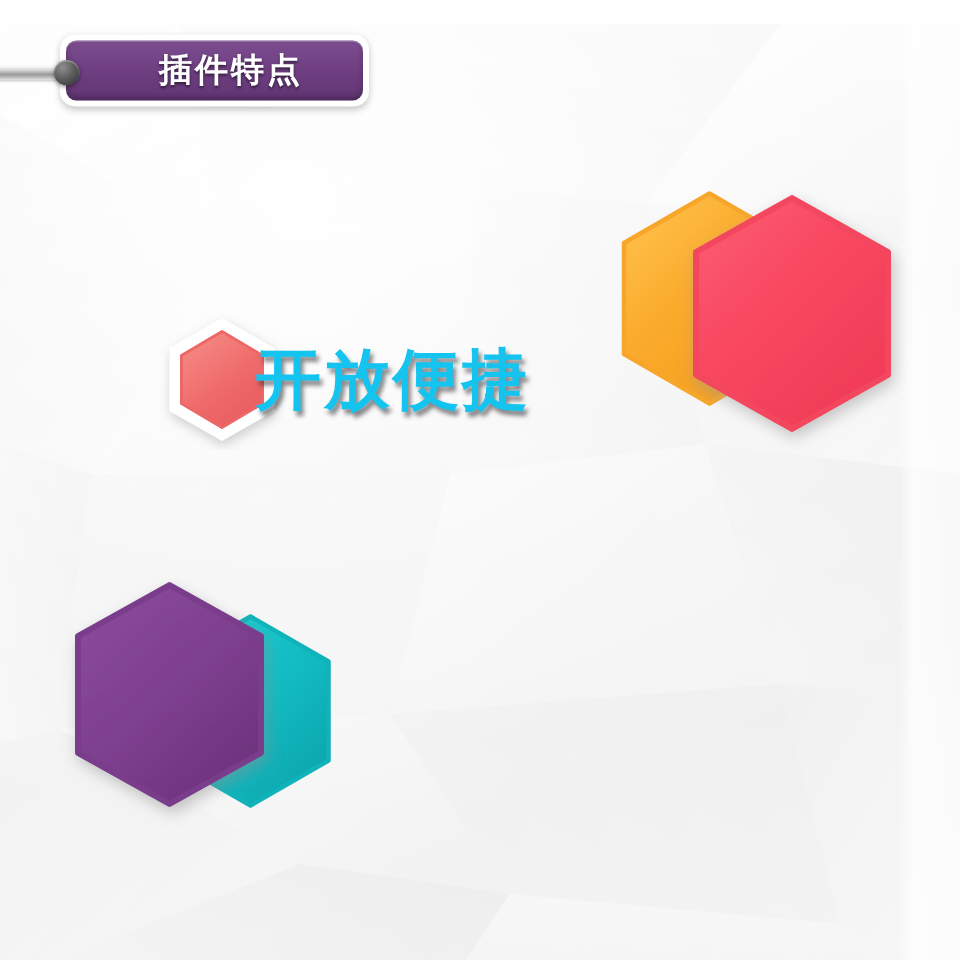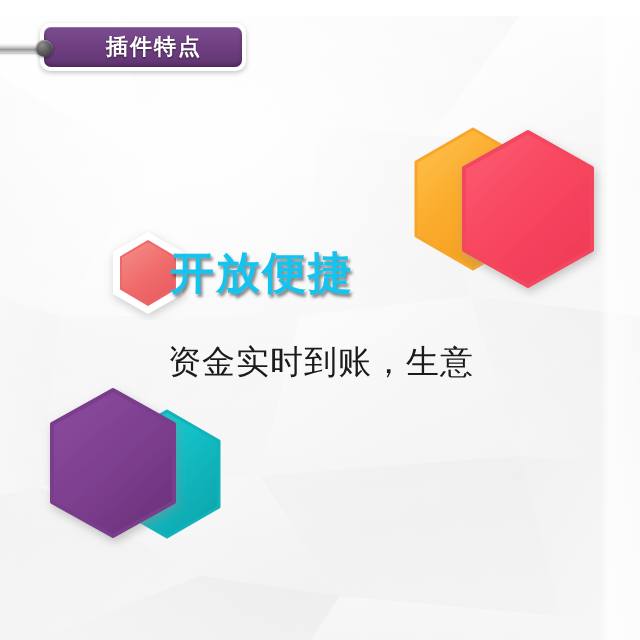--- a/index.html
+++ b/index.html
@@ -107,21 +107,21 @@
   
   .hex {
     position: absolute;
   }
   .hex svg { display: block; overflow: visible; }
 
   
   .headline-row {
     position: absolute;
     left: 104px;
-    top: 212px;
+    top: 192px;
     width: 420px;
     height: 94px;
     z-index: 4;
   }
   .hex-bullet {
     position: absolute;
     left: 0;
     top: 0;
   }
   .headline-text {
@@ -278,16 +278,15 @@
           </filter>
         </defs>
         <path d="M44 4 L79 24 L79 66 L44 86 L9 66 L9 24 Z" fill="#ffffff" filter="url(#shBullet)"></path>
         <path d="M44 13 L71 29 L71 61 L44 77 L17 61 L17 29 Z" fill="url(#gSalmon)" stroke="#ec6767" stroke-width="2" stroke-linejoin="round"></path>
       </svg>
     </div>
     <div class="headline-text">开放便捷</div>
   </div>
 
   <div class="body-copy">
-    <span class="body-line">资金实时到账，生意</span>
   </div>
 
 </div>
 
 </body></html>

